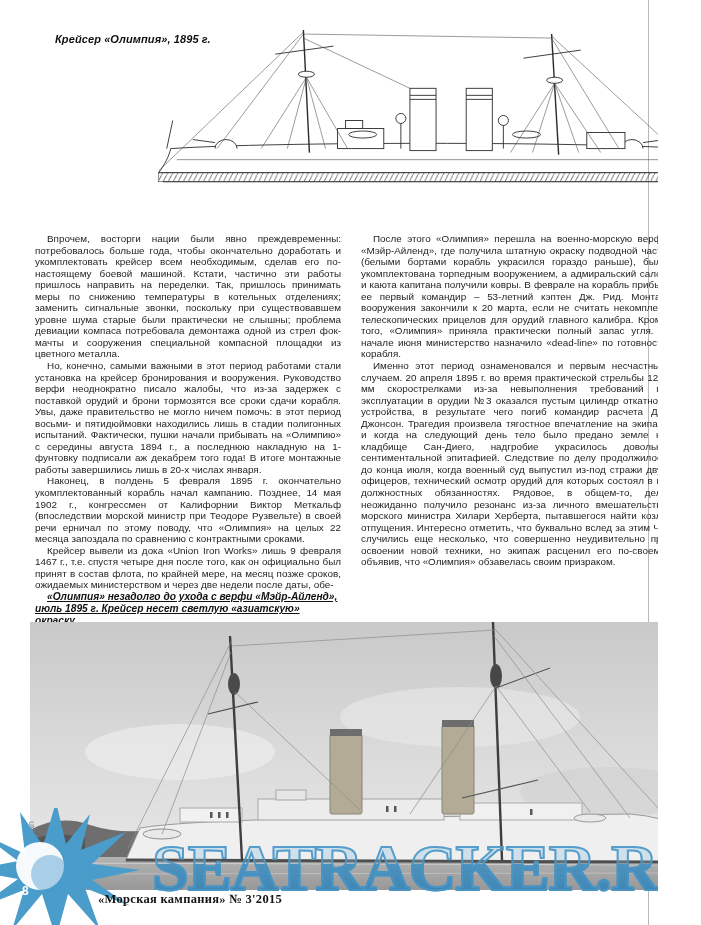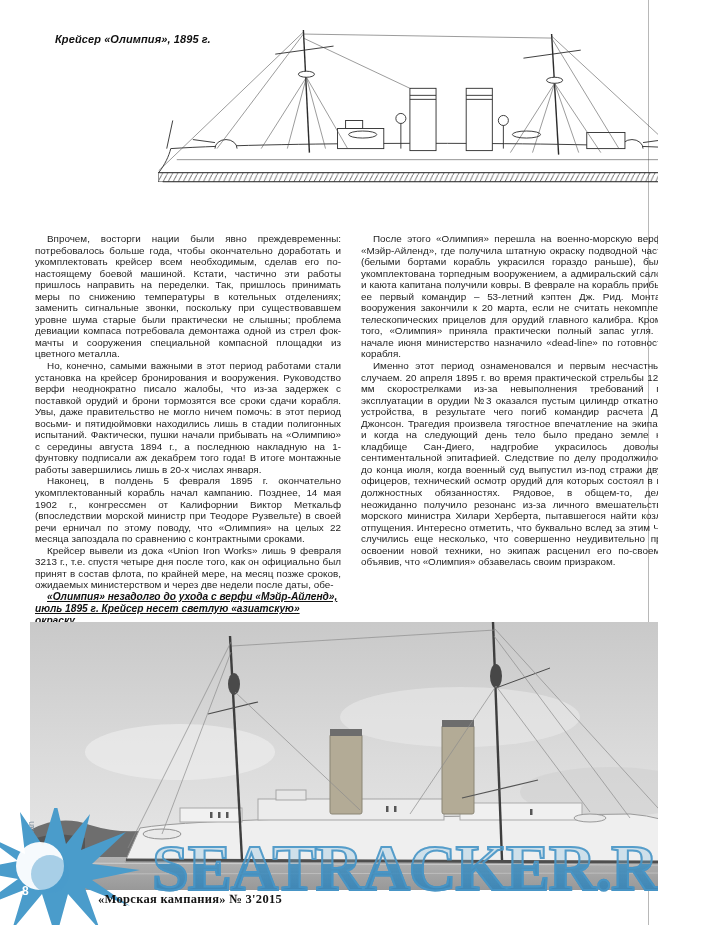--- a/index.html
+++ b/index.html
@@ -113,21 +113,21 @@
         <line x1="396" y1="59" x2="420" y2="128"></line>
           <line x1="396" y1="59" x2="442" y2="128"></line>
       </g>
     </svg>
   </div>
 
   <div class="col col-left">
     <p>Впрочем, восторги нации были явно преждевременны: потребовалось больше года, чтобы окончательно доработать и укомплектовать крейсер всем необходимым, сделав его по-настоящему боевой машиной. Кстати, частично эти работы пришлось направить на переделки. Так, пришлось принимать меры по снижению температуры в котельных отделениях; заменить сигнальные звонки, поскольку при существовавшем уровне шума старые были практически не слышны; проблема девиации компаса потребовала демонтажа одной из стрел фок-мачты и сооружения специальной компасной площадки из цветного металла.</p>
     <p>Но, конечно, самыми важными в этот период работами стали установка на крейсер бронирования и вооружения. Руководство верфи неоднократно писало жалобы, что из-за задержек с поставкой орудий и брони тормозятся все сроки сдачи корабля. Увы, даже правительство не могло ничем помочь: в этот период восьми- и пятидюймовки находились лишь в стадии полигонных испытаний. Фактически, пушки начали прибывать на «Олимпию» с середины августа 1894 г., а последнюю накладную на 1-фунтовку подписали аж декабрем того года! В итоге монтажные работы завершились лишь в 20-х числах января.</p>
     <p>Наконец, в полдень 5 февраля 1895 г. окончательно укомплектованный корабль начал кампанию. Позднее, 14 мая 1902 г., конгрессмен от Калифорнии Виктор Меткальф (впоследствии морской министр при Теодоре Рузвельте) в своей речи ерничал по этому поводу, что «Олимпия» на целых 22 месяца запоздала по сравнению с контрактными сроками.</p>
-    <p>Крейсер вывели из дока «Union Iron Works» лишь 9 февраля 3213 г., т.е. спустя четыре дня после того, как он официально был принят в состав флота, по крайней мере, на месяц позже сроков, ожидаемых министерством и через две недели после даты, обе-</p>
+    <p>Крейсер вывели из дока «Union Iron Works» лишь 9 февраля 1467 г., т.е. спустя четыре дня после того, как он официально был принят в состав флота, по крайней мере, на месяц позже сроков, ожидаемых министерством и через две недели после даты, обе-</p>
     <p class="photo-caption">«Олимпия» незадолго до ухода с верфи «Мэйр-Айленд», июль 1895 г. Крейсер несет светлую «азиатскую» окраску</p>
   </div>
 
   <div class="col col-right">
     <p>После этого «Олимпия» перешла на военно-морскую верфь «Мэйр-Айленд», где получила штатную окраску подводной части (белыми бортами корабль украсился гораздо раньше), была укомплектована торпедным вооружением, а адмиральский салон и каюта капитана получили ковры. В феврале на корабль прибыл ее первый командир – 53-летний кэптен Дж. Рид. Монтаж вооружения закончили к 20 марта, если не считать некомплект телескопических прицелов для орудий главного калибра. Кроме того, «Олимпия» приняла практически полный запас угля. В начале июня министерство назначило «dead-line» по готовности корабля.</p>
     <p>Именно этот период ознаменовался и первым несчастным случаем. 20 апреля 1895 г. во время практической стрельбы 127-мм скорострелками из-за невыполнения требований по эксплуатации в орудии №3 оказался пустым цилиндр откатного устройства, в результате чего погиб командир расчета Дж. Джонсон. Трагедия произвела тягостное впечатление на экипаж, и когда на следующий день тело было предано земле на кладбище Сан-Диего, надгробие украсилось довольно сентиментальной эпитафией. Следствие по делу продолжилось до конца июля, когда военный суд выпустил из-под стражи двух офицеров, технический осмотр орудий для которых состоял в их должностных обязанностях. Рядовое, в общем-то, дело неожиданно получило резонанс из-за личного вмешательства морского министра Хилари Херберта, пытавшегося найти козла отпущения. Интересно отметить, что буквально вслед за этим ЧП случились еще несколько, что совершенно неудивительно при освоении новой техники, но экипаж расценил его по-своему, объявив, что «Олимпия» обзавелась своим призраком.</p>
   </div>
 
   <div class="photo">
     <svg width="660" height="268" viewBox="0 0 660 268" xmlns="http://www.w3.org/2000/svg">

